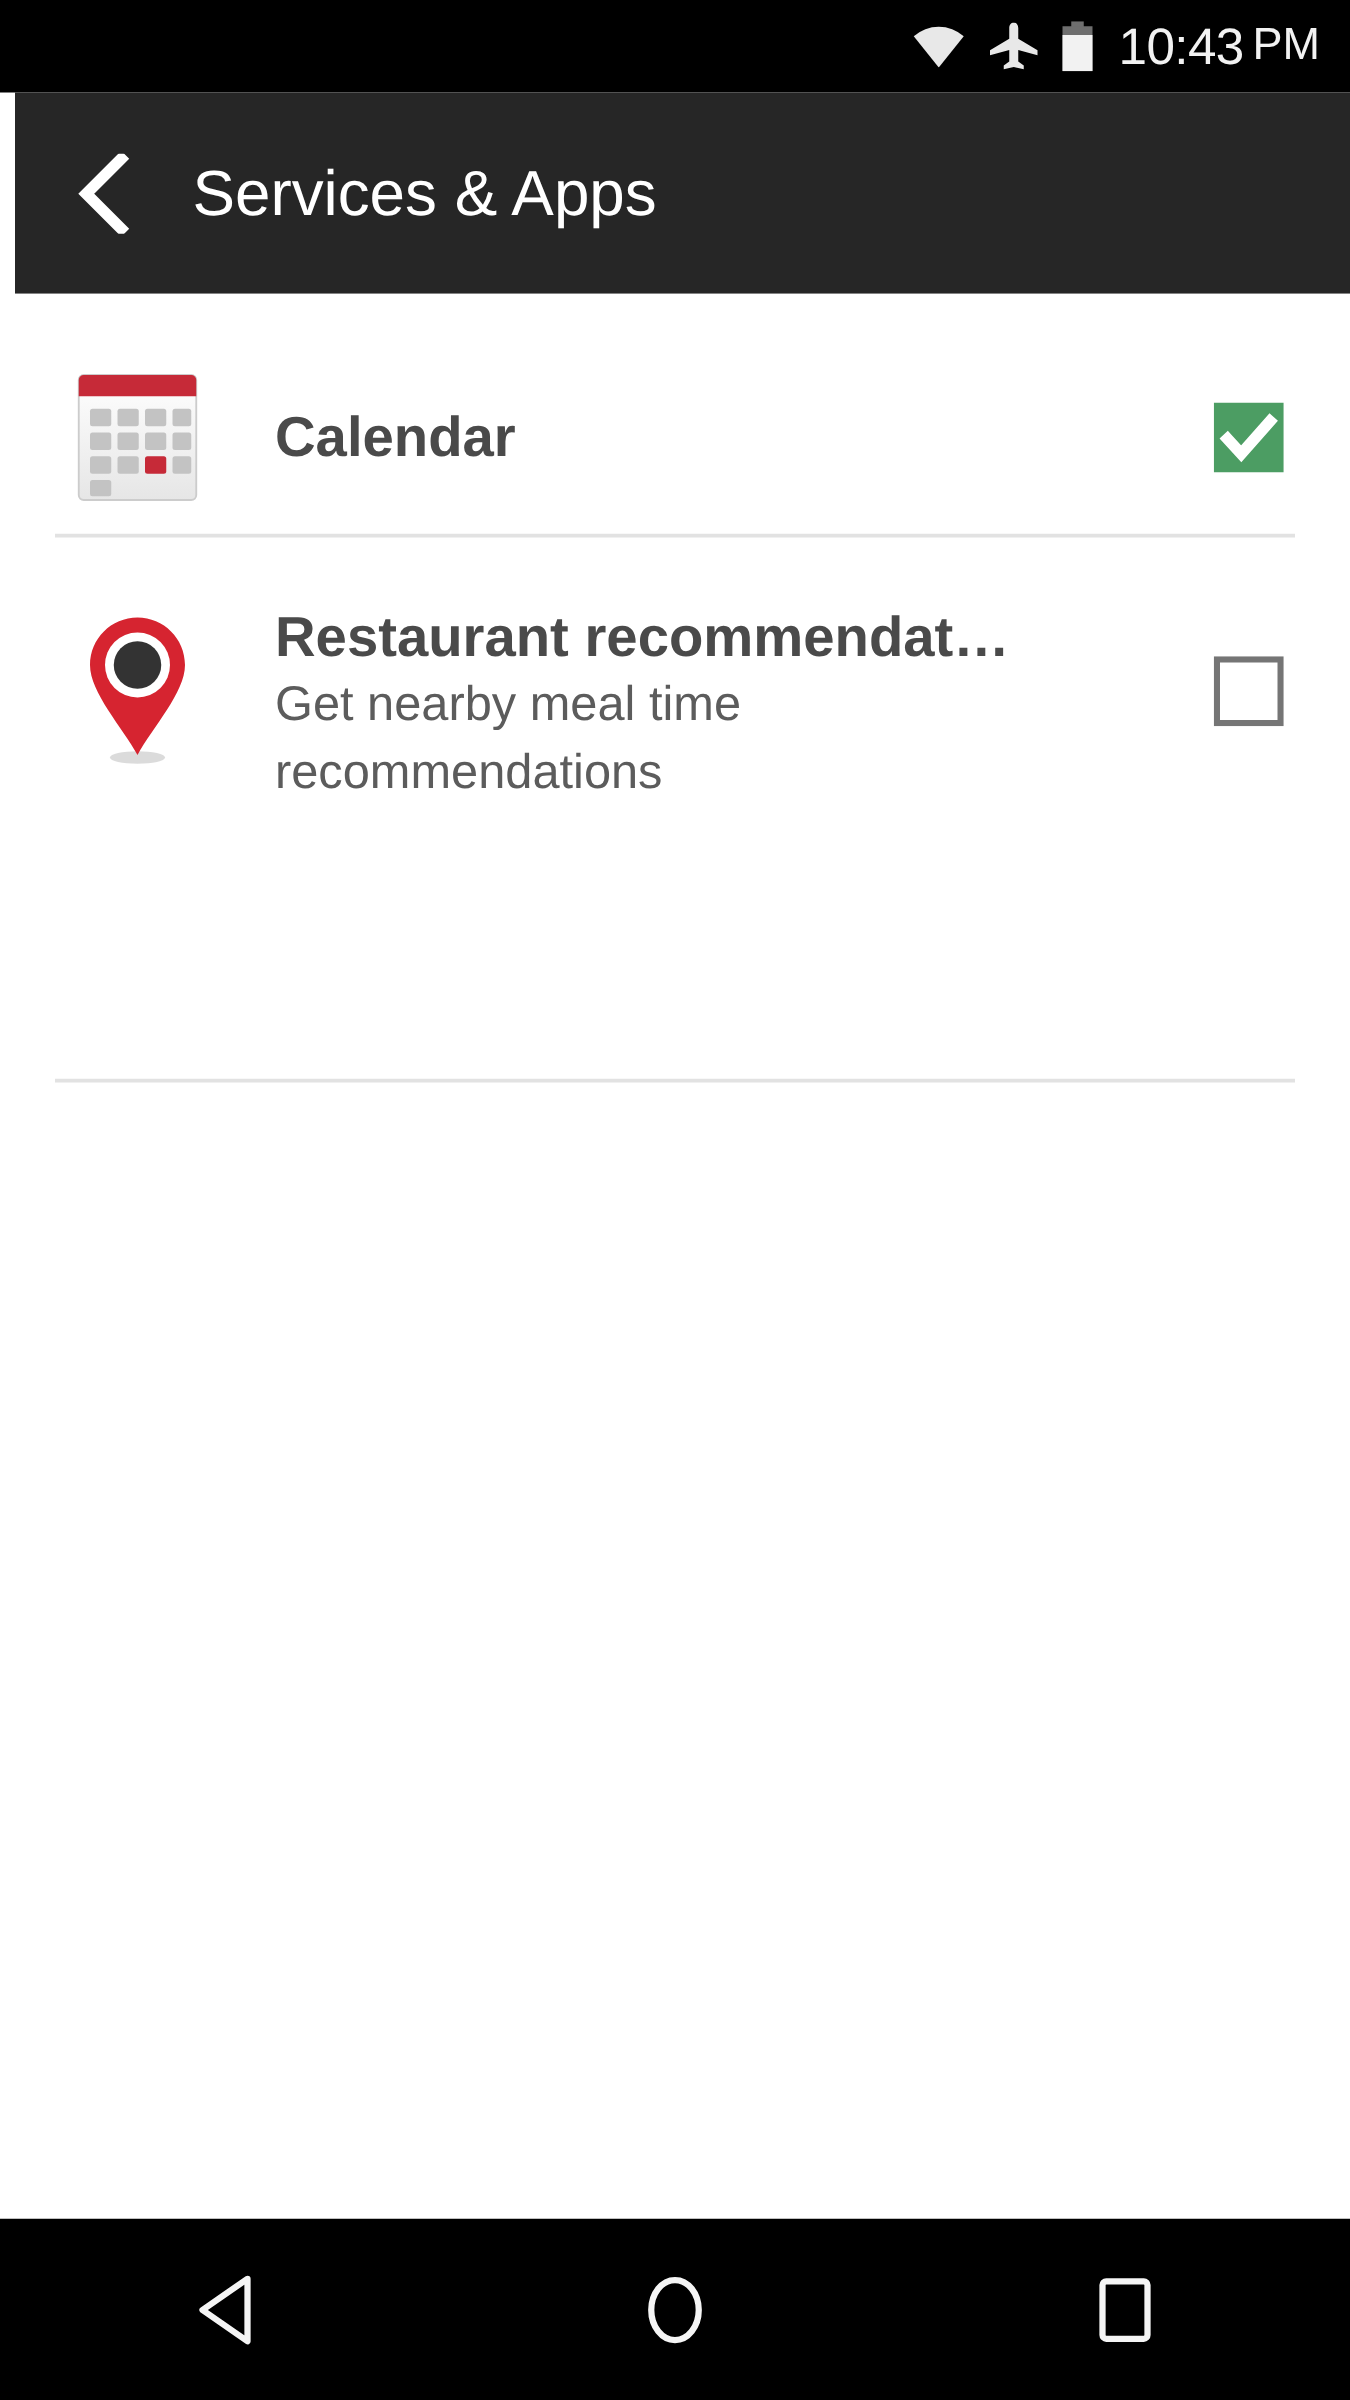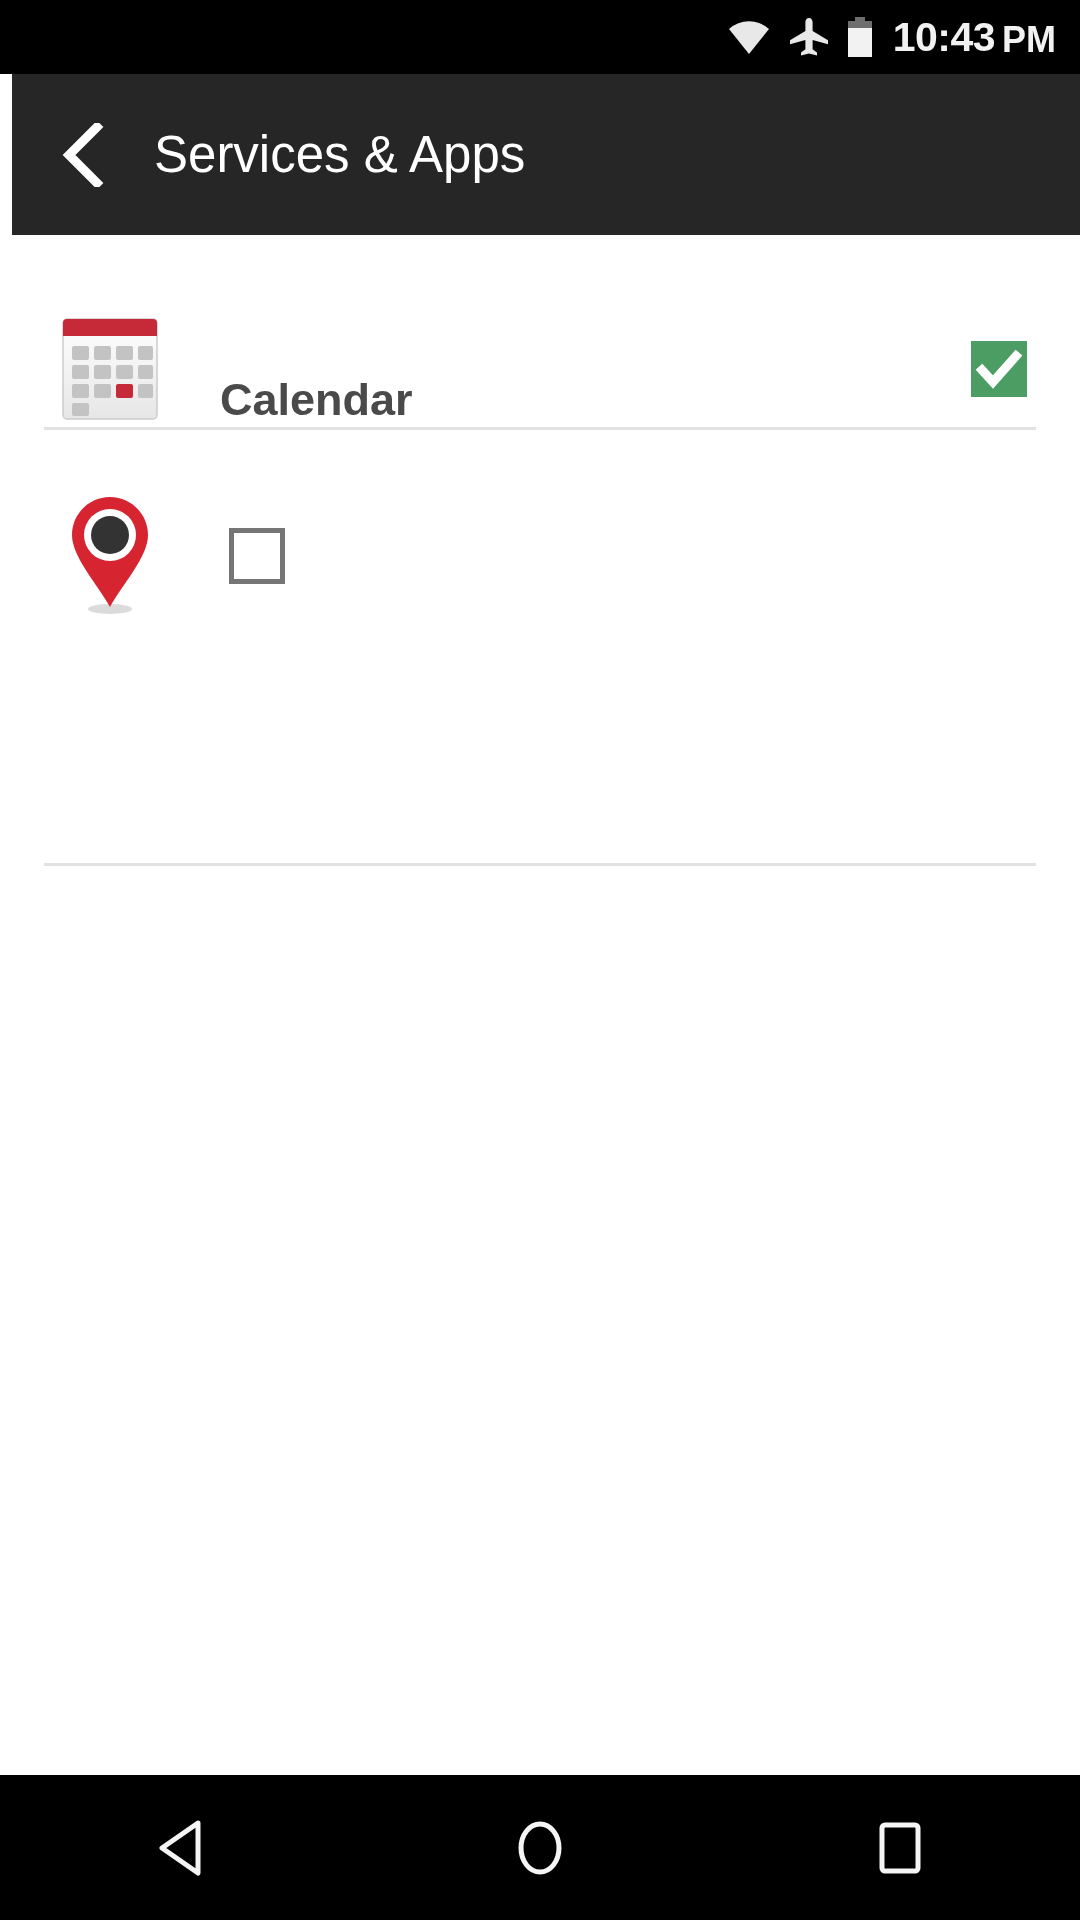--- a/index.html
+++ b/index.html
@@ -16,23 +16,23 @@
     width:1080px; height:74px;
     background:#000000;
     display:flex; align-items:center; justify-content:flex-end;
     padding-right:24px;
   }
   .status-icons{ display:flex; align-items:center; gap:18px; }
   .icon-wifi{ width:44px; height:34px; display:block; }
   .icon-airplane{ width:40px; height:38px; display:block; }
   .icon-battery{ width:26px; height:40px; display:block; }
   .status-time{
-    color:#f2f2f2; font-size:41px; font-weight:700;
+    color:#f2f2f2; font-size:41px; font-weight:400;
     letter-spacing:-0.5px; margin-left:20px;
-    line-height:1; display:flex; align-items:flex-end;
+    line-height:1; display:flex; align-items:flex-start;
   }
   .status-ampm{ font-size:36px; margin-left:7px; letter-spacing:0px; }
 
   
   .app-bar{
     position:absolute; left:12px; top:74px;
     width:1080px; height:161px;
     background:#262626;
     display:flex; align-items:center;
   }
@@ -48,21 +48,21 @@
   }
 
   
   .list{
     position:absolute; left:0; top:235px;
     width:1080px; height:1540px;
     background:#ffffff;
   }
   .list-item{
     position:relative;
-    display:flex; align-items:flex-end;
+    display:flex; align-items:center;
     padding:0 44px 0 0;
     cursor:pointer;
     border-radius:13px;
   }
   .item-icon-wrap{
     width:220px; flex:0 0 220px;
     display:flex; align-items:center; justify-content:center;
   }
   .item-text{ flex:1 1 auto; min-width:0; padding-right:20px; }
   .item-title{
@@ -216,20 +216,25 @@
       <span class="icon-map-pin">
         <svg viewBox="0 0 96 130" width="96" height="130">
           <ellipse cx="48" cy="118" rx="22" ry="5" fill="#cfcfcf" opacity="0.75"></ellipse>
           <path d="M48 6 C27 6 10 23 10 44 C10 66 36 94 48 116 C60 94 86 66 86 44 C86 23 69 6 48 6 Z" fill="#d62430"></path>
           <circle cx="48" cy="44" r="26" fill="#ffffff"></circle>
           <circle cx="48" cy="44" r="19" fill="#333333"></circle>
         </svg>
       </span>
     </div>
 
+    <div class="item-text">
+      <div class="item-title">Restaurant recommendat…</div>
+      <div class="item-subtitle">Get nearby meal time</div>
+      <div class="item-subtitle">recommendations</div>
+    </div>
 
     <div class="item-check-wrap">
       <span class="checkbox">
         <svg viewBox="0 0 56 56" width="56" height="56">
           <rect x="2.5" y="2.5" width="51" height="51" fill="#ffffff" stroke="#757575" stroke-width="5"></rect>
         </svg>
       </span>
     </div>
 
     <div class="divider" id="divider-2"></div>

